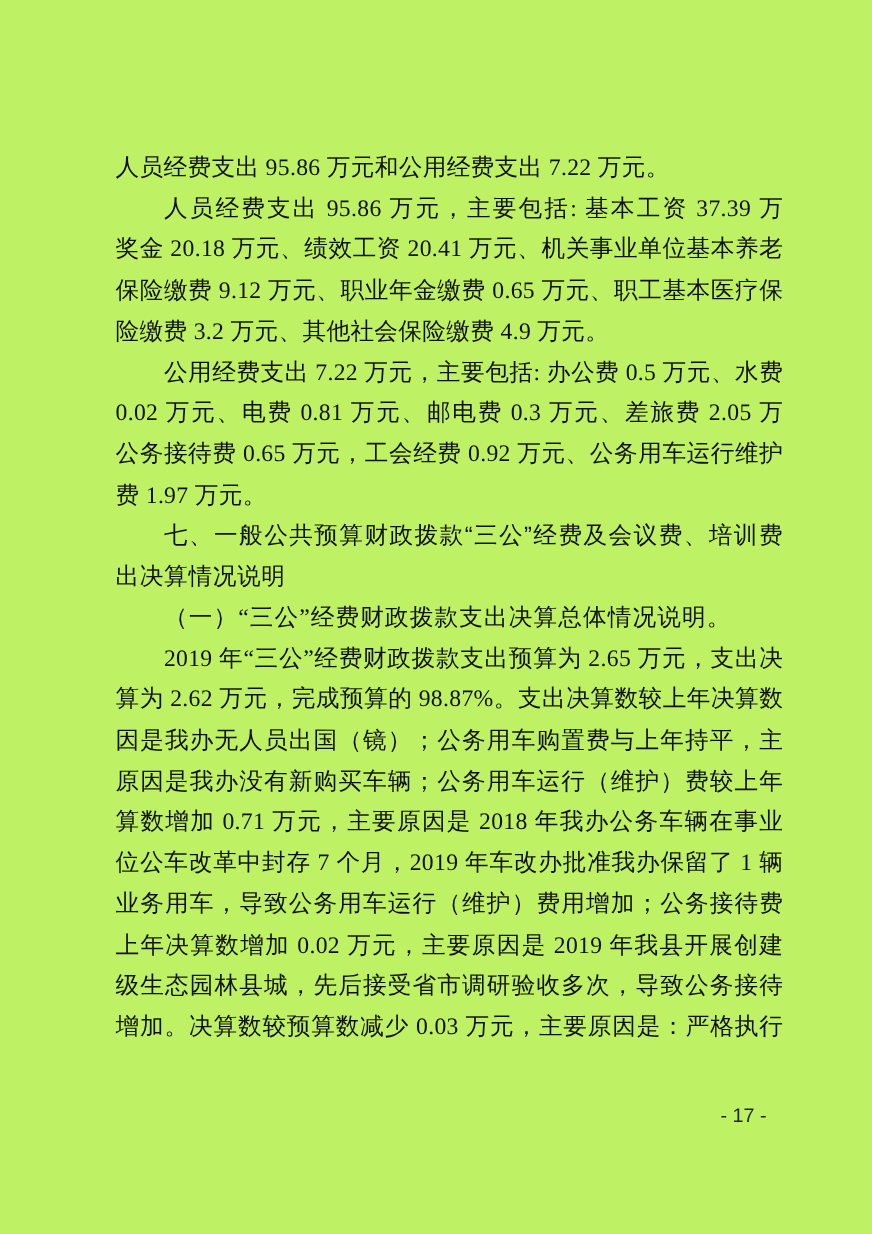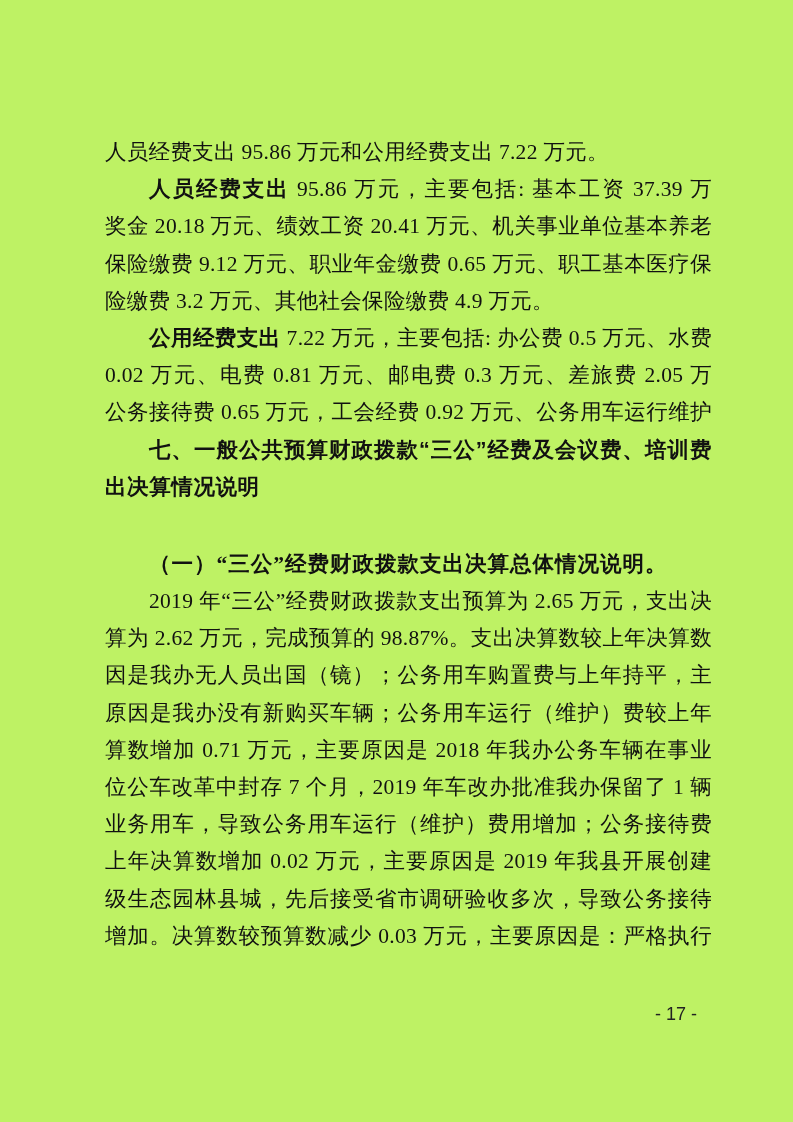--- a/index.html
+++ b/index.html
@@ -38,24 +38,23 @@
     text-indent: 44px;
   }
   .para.heading .line {
     font-family: "Liberation Sans", "DejaVu Sans", sans-serif;
     font-weight: bold;
     letter-spacing: 0.6px;
   }
   .para.subheading .line {
     font-weight: bold;
     letter-spacing: 1px;
-    margin-top: 40px;
   }
   .seg.bold {
-    font-weight: bold;
+    font-weight: normal;
   }
   .footer {
     position: absolute;
     top: 1002px;
     right: 96px;
     font-size: 18px;
     line-height: 24px;
     color: #222222;
     font-family: Liberation Sans, sans-serif;
   }
@@ -71,20 +70,21 @@
       <div class="para body">
         <div class="line full indent"><span class="seg bold">人员经费支出</span><span class="seg"> 95.86 万元，主要包括: 基本工资 37.39 万元、</span></div>
         <div class="line full"><span class="seg">奖金 20.18 万元、绩效工资 20.41 万元、机关事业单位基本养老</span></div>
         <div class="line full"><span class="seg">保险缴费 9.12 万元、职业年金缴费 0.65 万元、职工基本医疗保</span></div>
         <div class="line"><span class="seg">险缴费 3.2 万元、其他社会保险缴费 4.9 万元。</span></div>
       </div>
       <div class="para body">
         <div class="line full indent"><span class="seg bold">公用经费支出</span><span class="seg"> 7.22 万元，主要包括: 办公费 0.5 万元、水费</span></div>
         <div class="line full"><span class="seg">0.02 万元、电费 0.81 万元、邮电费 0.3 万元、差旅费 2.05 万元、</span></div>
         <div class="line full"><span class="seg">公务接待费 0.65 万元，工会经费 0.92 万元、公务用车运行维护</span></div>
+        <div class="line"><span class="seg">费 1.97 万元。</span></div>
       </div>
       <div class="para heading">
         <div class="line full indent"><span class="seg bold">七、一般公共预算财政拨款“三公”经费及会议费、培训费支</span></div>
         <div class="line"><span class="seg bold">出决算情况说明</span></div>
       </div>
       <div class="para subheading">
         <div class="line indent"><span class="seg bold">（一）“三公”经费财政拨款支出决算总体情况说明。</span></div>
       </div>
       <div class="para body">
         <div class="line full indent"><span class="seg">2019 年“三公”经费财政拨款支出预算为 2.65 万元，支出决</span></div>

